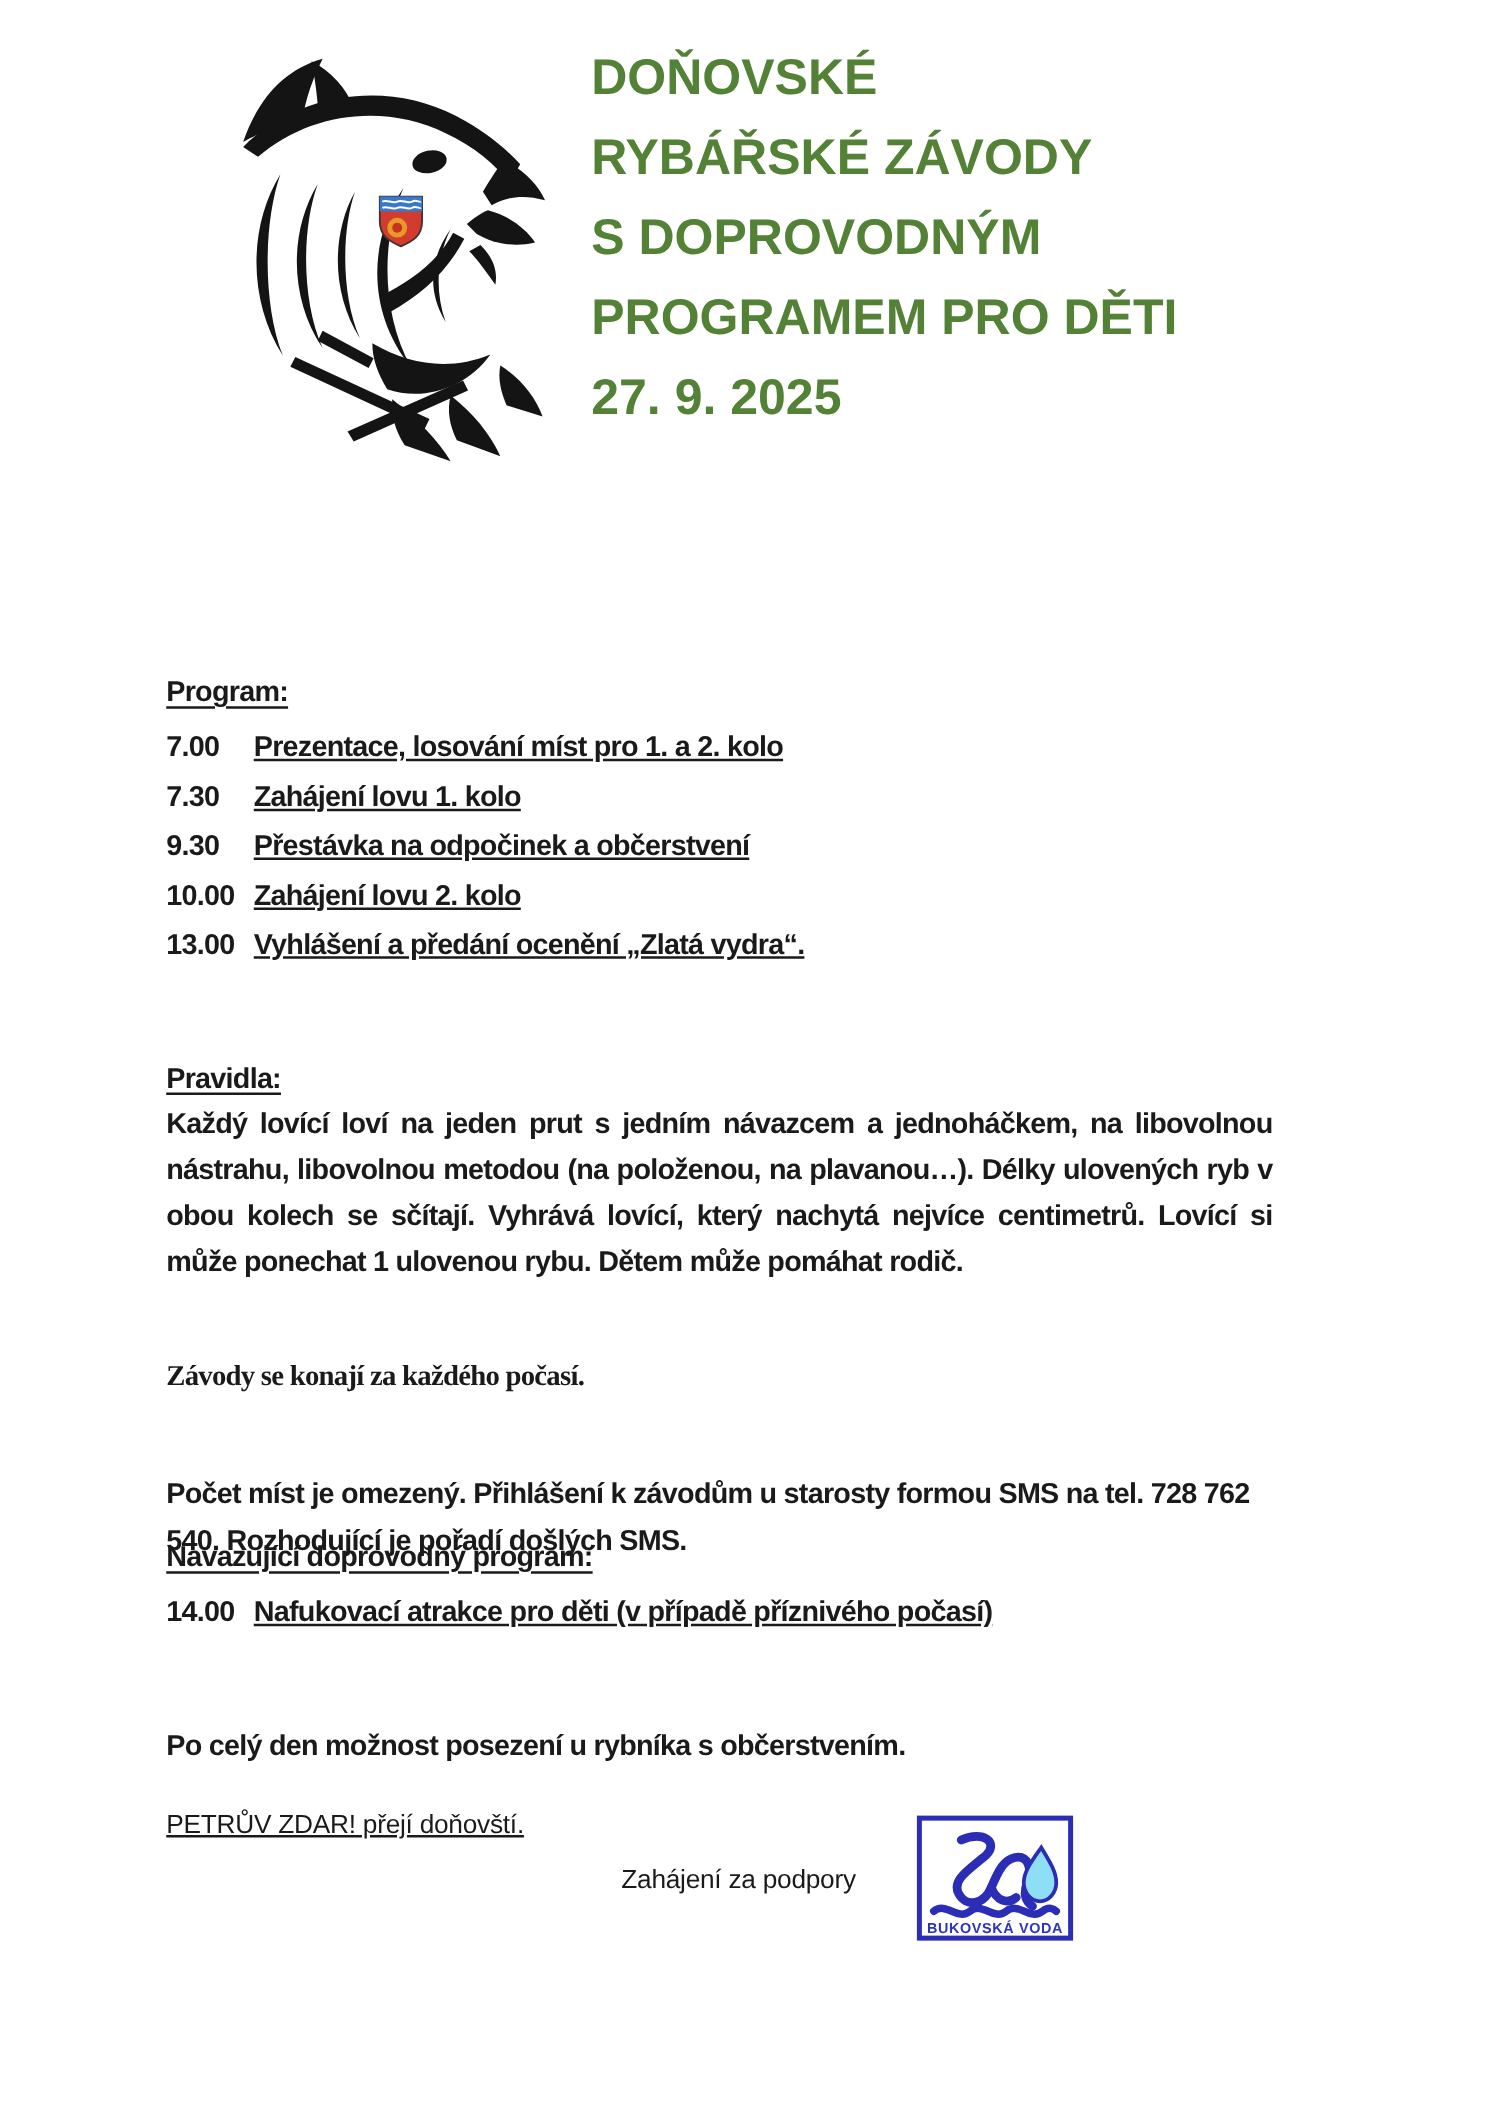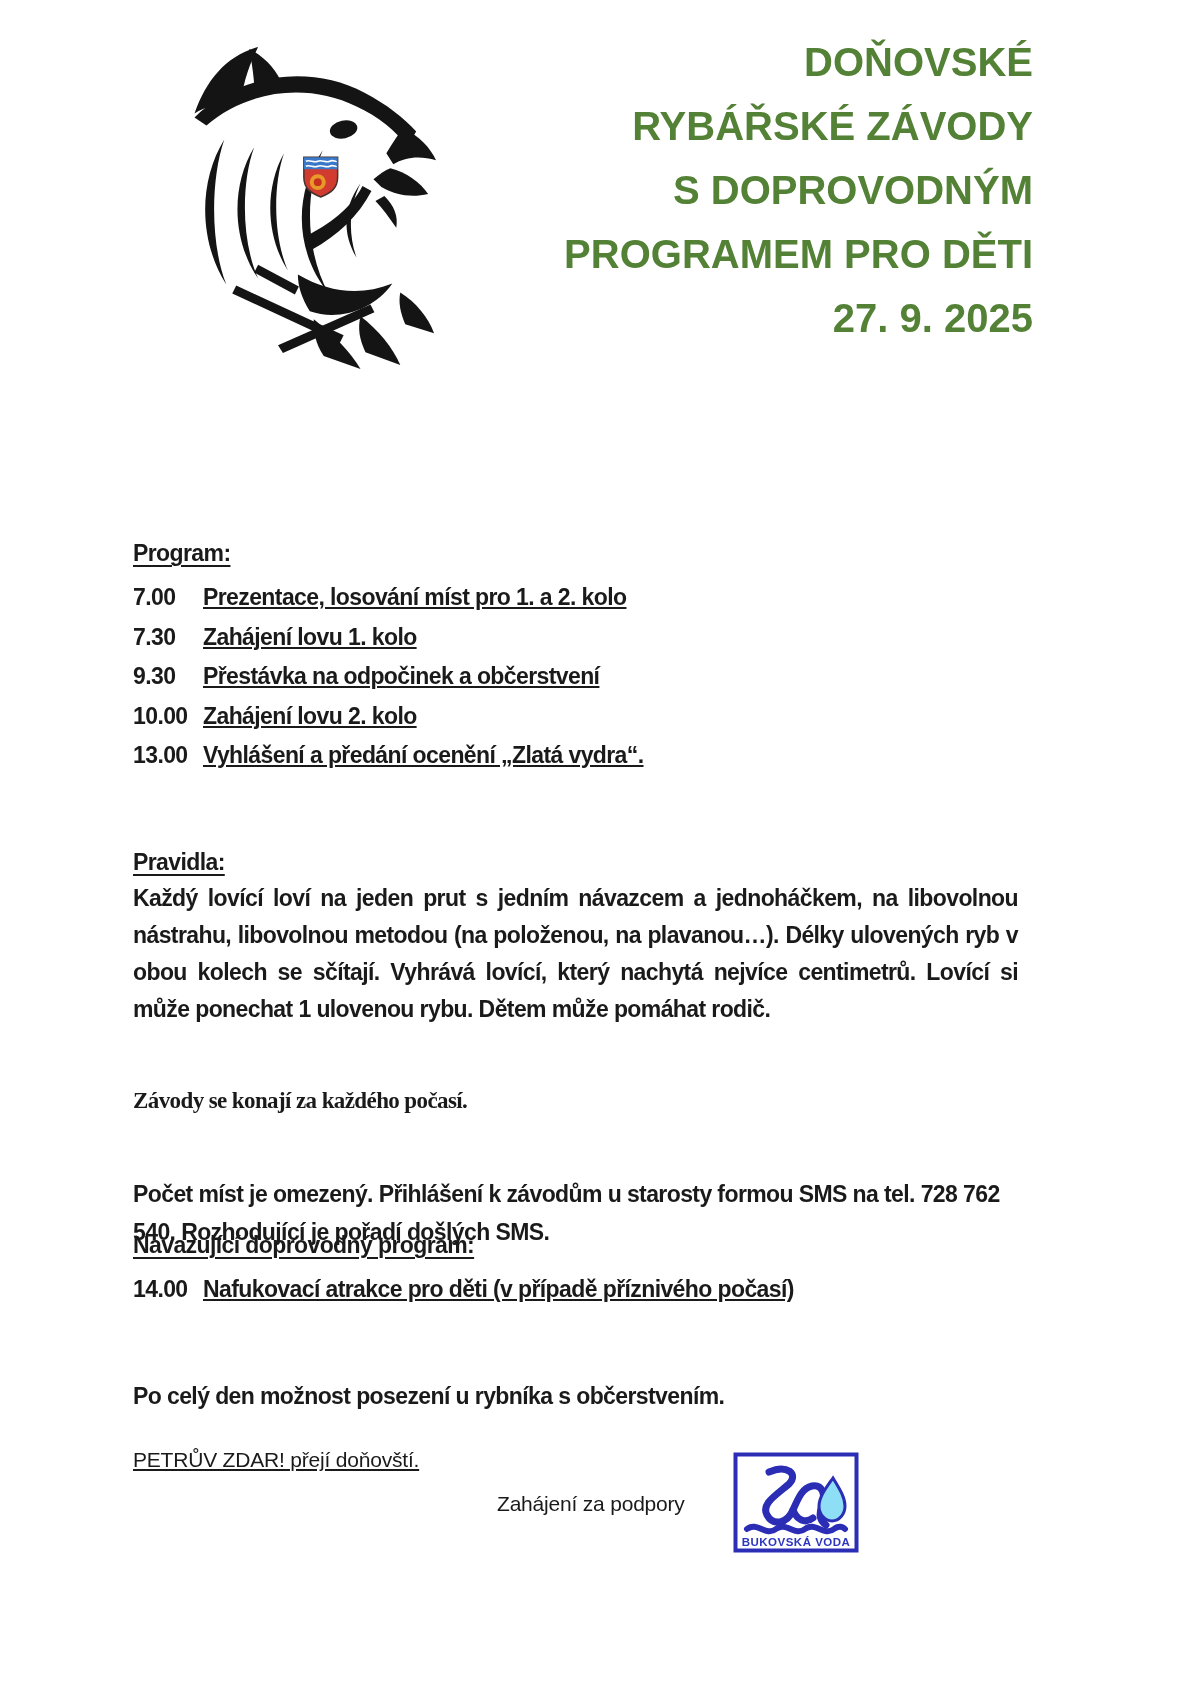--- a/index.html
+++ b/index.html
@@ -10,21 +10,21 @@
     background:#ffffff; overflow:hidden;
   }
   
   .fish-logo { position:absolute; left:108px; top:36px; width:340px; height:338px; }
   .fish-logo svg { width:100%; height:100%; }
   .title {
     position:absolute; left:473px; top:30px; width:560px;
     font-size:40px; font-weight:bold; line-height:64px;
     color:#538135; letter-spacing:0px;
   }
-  .title div { white-space:nowrap;text-align:right; }
+  .title div { white-space:nowrap; }
   
   .txt { position:absolute; left:133px; width:885px; font-weight:bold;
          font-size:23px; letter-spacing:-0.6px; line-height:40px; }
   .heading { text-decoration:underline; text-decoration-thickness:2px; text-underline-offset:4px; }
   .list .row { display:flex; line-height:39.5px; }
   .list .time { width:70px; flex:0 0 70px; }
   .list .desc { flex:1;text-decoration:underline; }
   .justified { text-align:justify; line-height:37px; }
   .reg { line-height:38px; }
   .side-list .row { line-height:36px; }

